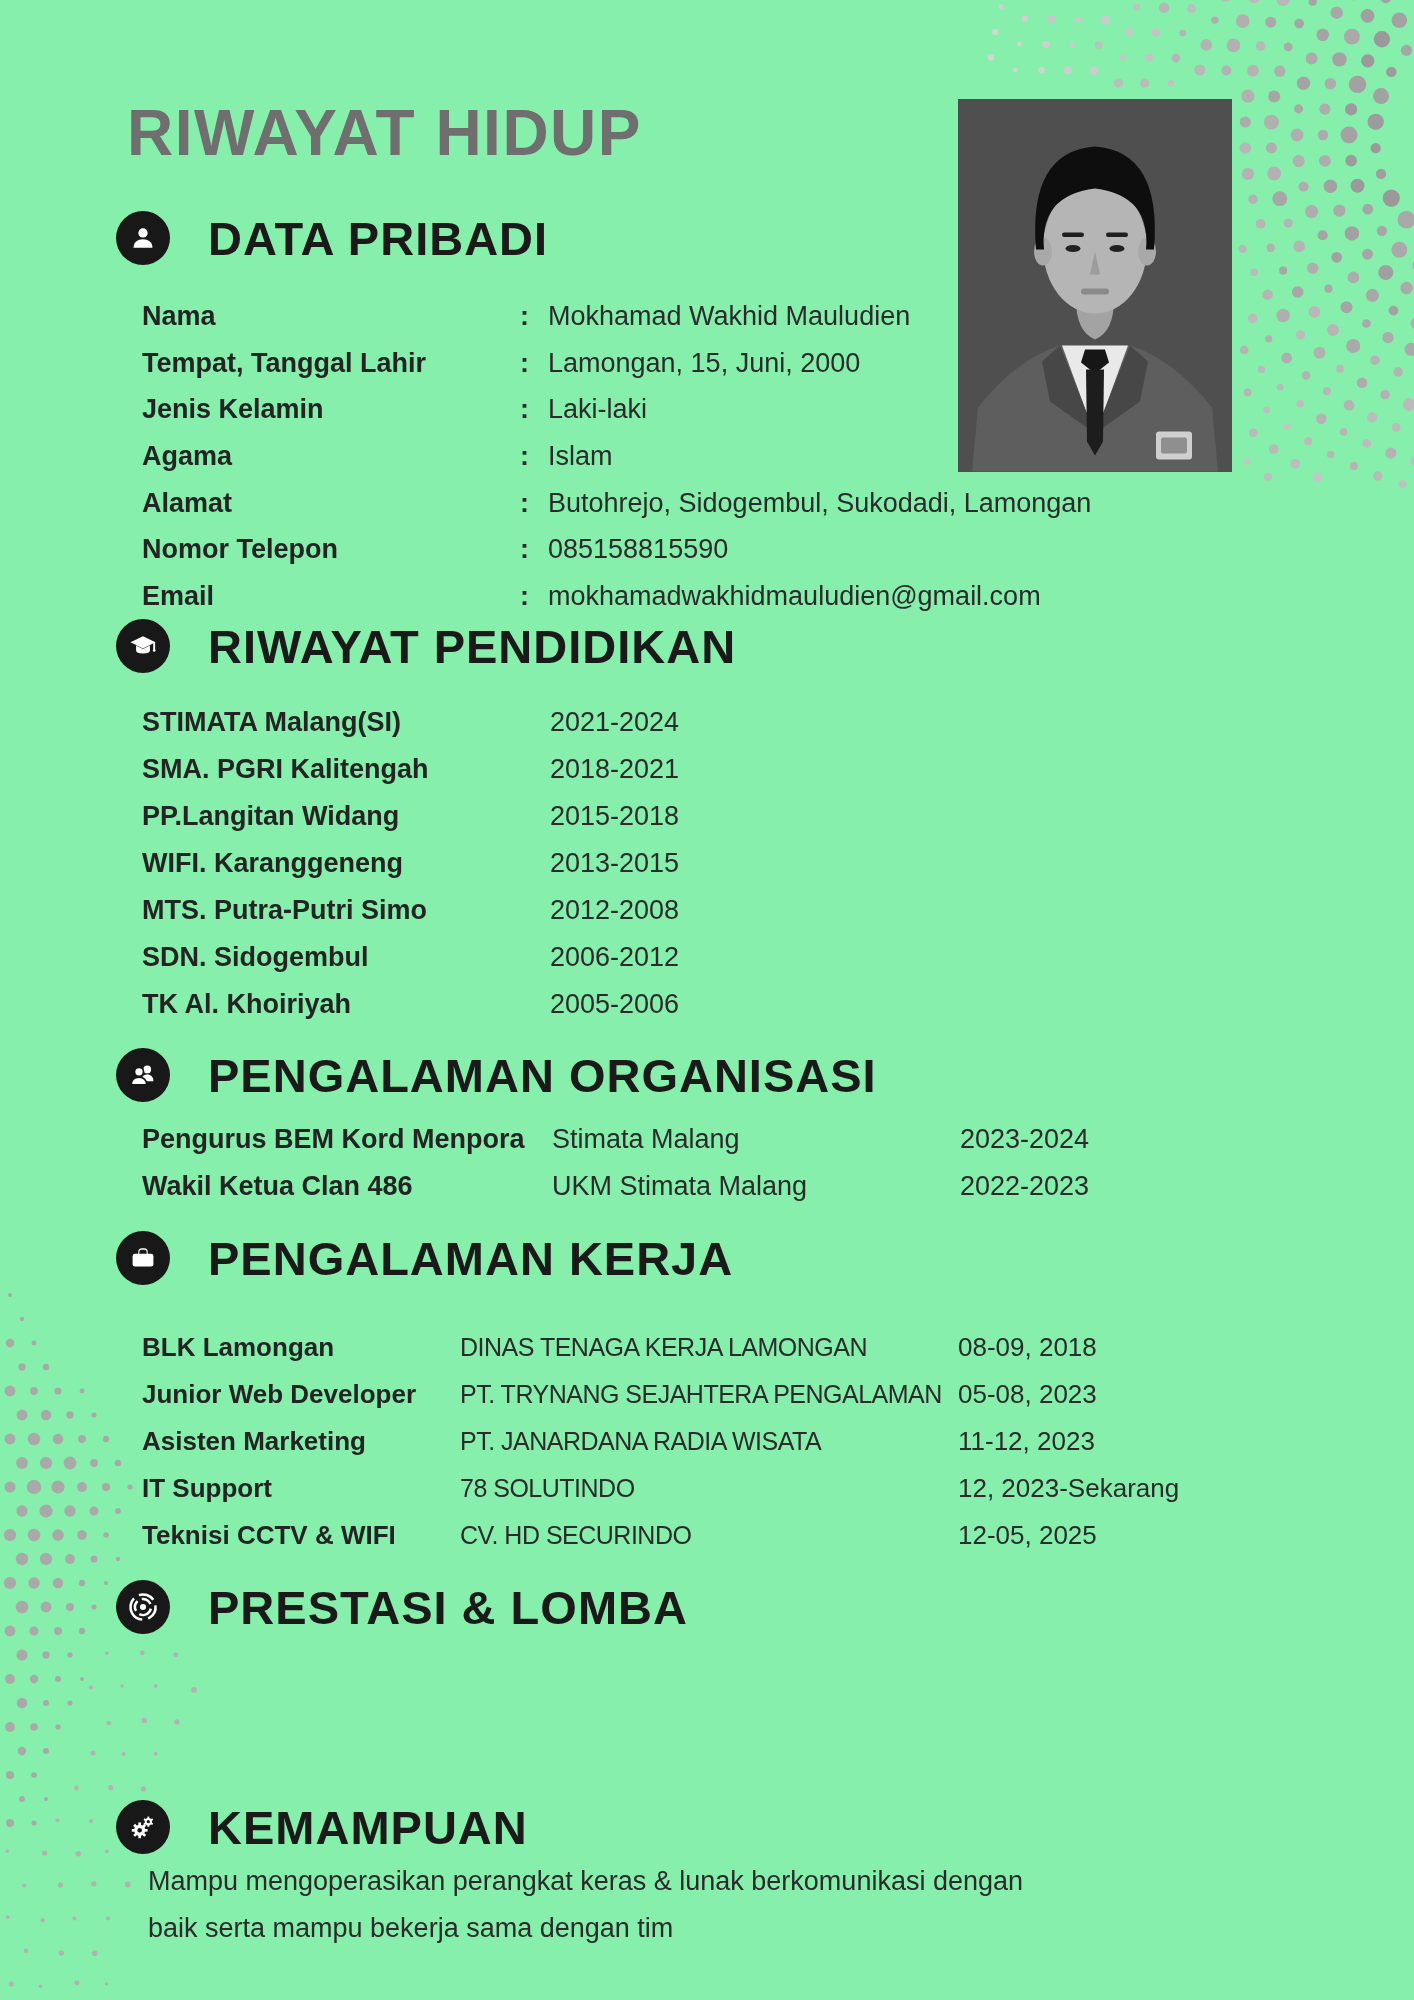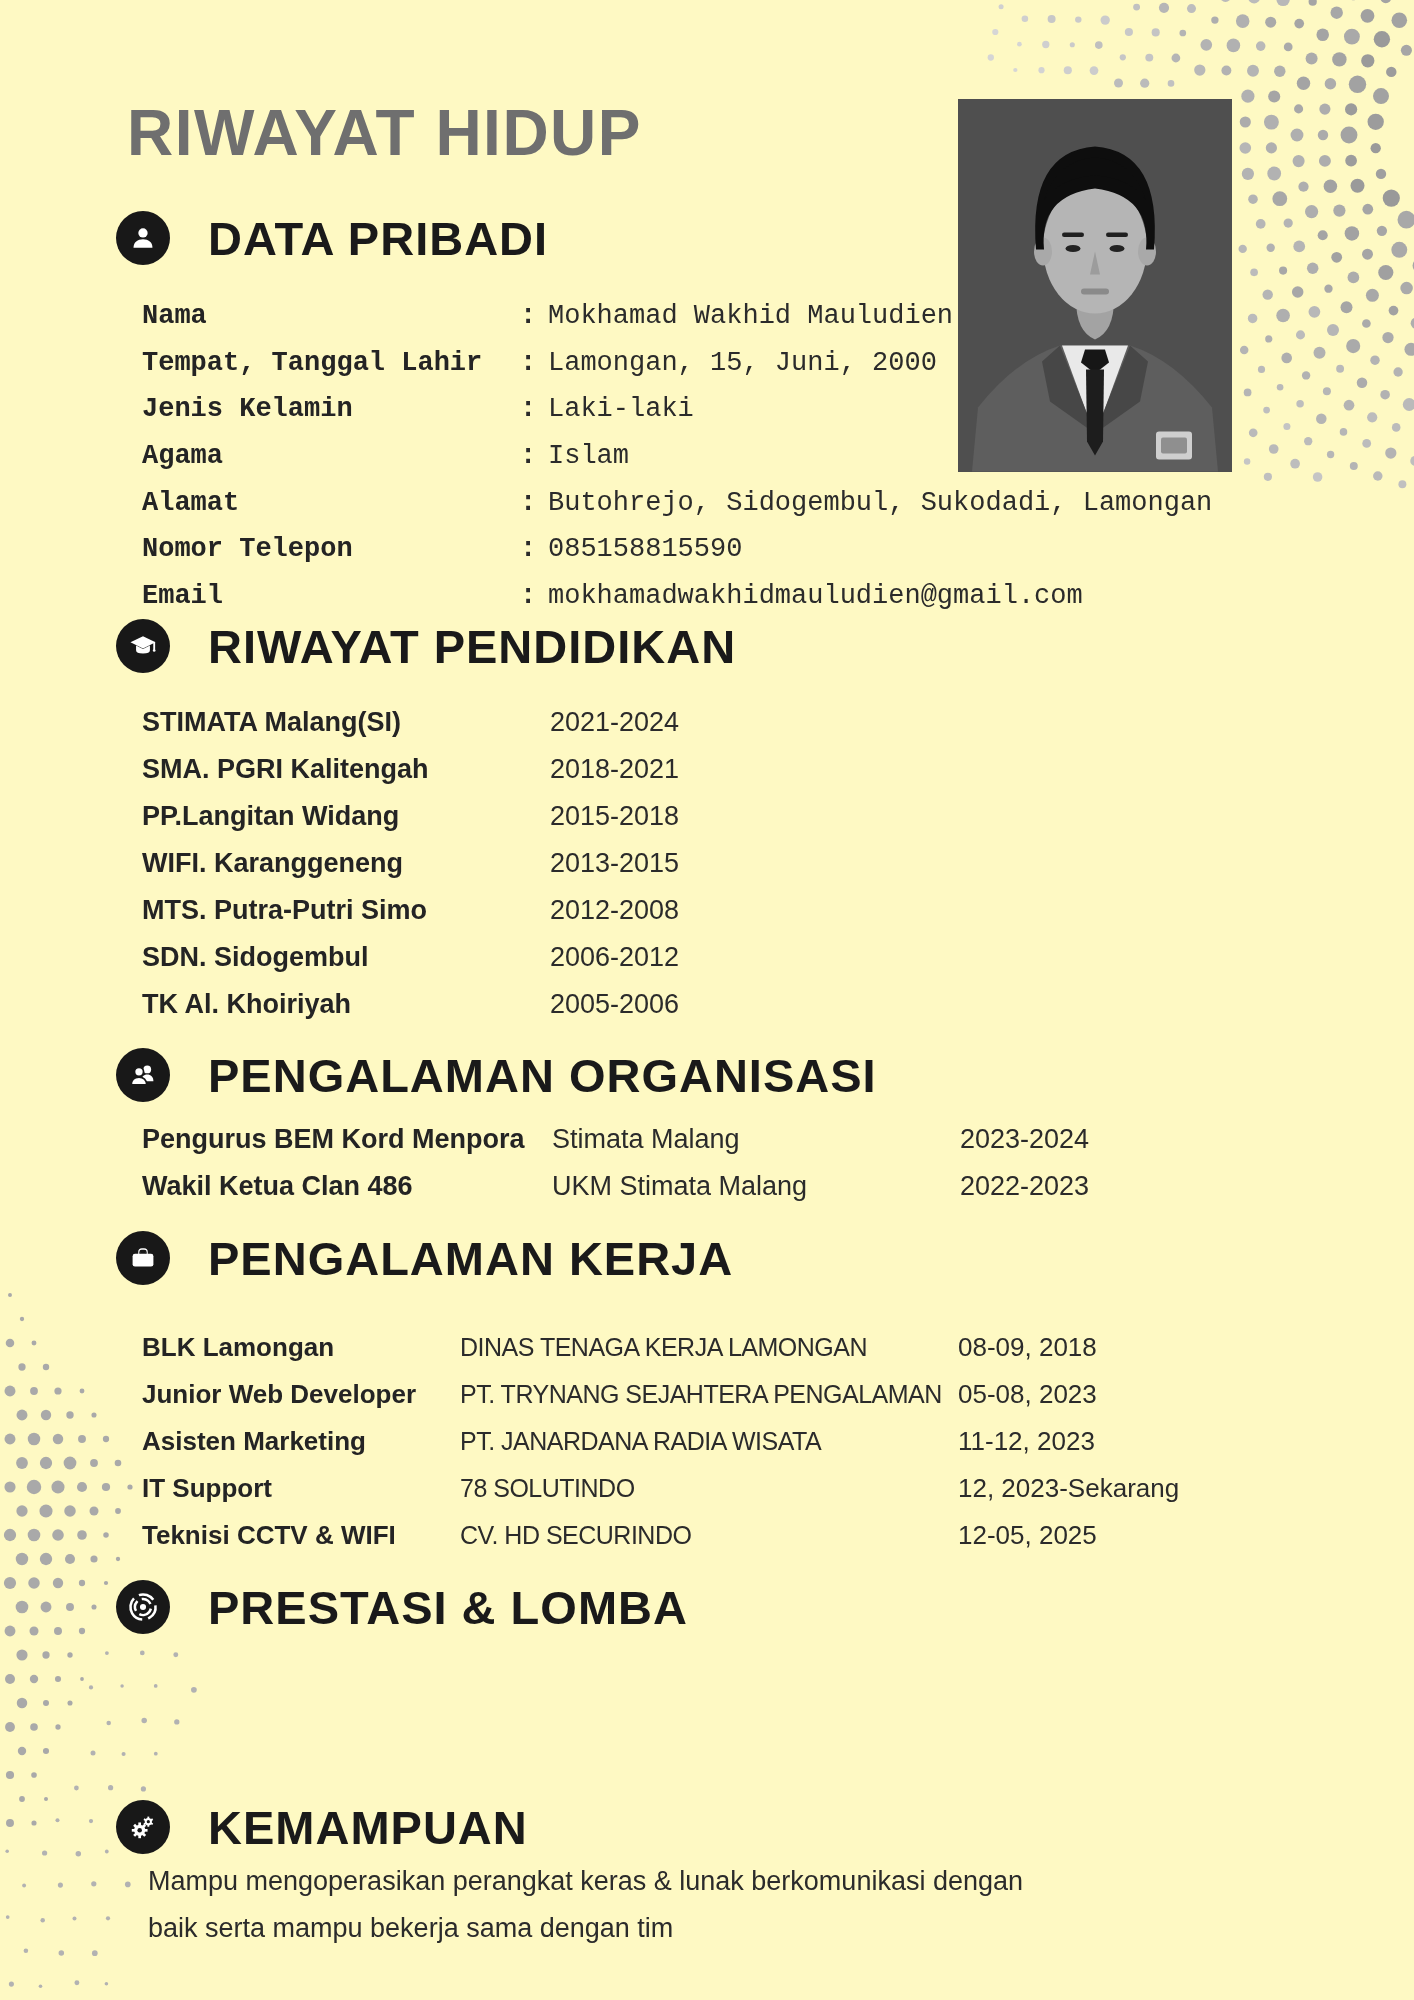--- a/index.html
+++ b/index.html
@@ -1,38 +1,38 @@
 <!DOCTYPE html>
 <html><head>
 <meta charset="utf-8">
 <style>
   html,body{margin:0;padding:0;background:#ffffff;}
   .page{
-    position:relative;width:1414px;height:2000px;background:#fef9c3;overflow:hidden;
+    position:relative;width:1414px;height:2000px;background:#86efac;overflow:hidden;
     font-family:"Liberation Sans","DejaVu Sans",sans-serif;color:#2b2b2b;
   }
   .dots{position:absolute;left:0;top:0;width:1414px;height:2000px;pointer-events:none;}
   .title{
     position:absolute;left:127px;top:96px;margin:0;
     font-size:64px;font-weight:700;letter-spacing:1.5px;color:#6f6f6f;white-space:nowrap;
   }
   .photo{
     position:absolute;left:958px;top:99px;width:274px;height:373px;overflow:hidden;background:#4f4f4f;
   }
   .sec{position:absolute;left:116px;height:54px;display:flex;align-items:center;gap:26px;}
   .icon-circle{
     width:54px;height:54px;border-radius:50%;background:#181818;flex:0 0 54px;
     display:flex;align-items:center;justify-content:center;
   }
   .icon-circle svg{width:32px;height:32px;display:block;}
   .sec h2{margin:12px;font-size:47px;font-weight:700;letter-spacing:1px;color:#1a1a1a;white-space:nowrap;}
   .rows{position:absolute;left:0;width:1414px;}
   .row{position:relative;font-size:27px;color:#2b2b2b;}
   .row>span{position:absolute;top:0;white-space:nowrap;}
-  .fields .row{height:46.7px;line-height:46.7px;font-family:Liberation Mono, monospace;}
+  .fields .row{height:46.7px;line-height:46.7px;}
   .edu .row,.org .row,.pres .row{height:47px;line-height:47px;}
   .work .row{height:47px;line-height:47px;font-size:26px;}
   .cA{left:142px;font-weight:700;color:#242424;}
   .cColon{left:520px;font-weight:700;}
   .cVal{left:548px;}
   .cYears{left:550px;}
   .cOrg2{left:552px;}
   .cY3{left:960px;}
   .cWork2{left:460px;font-size:25px;letter-spacing:-0.5px;}
   .cWork3{left:958px;}

